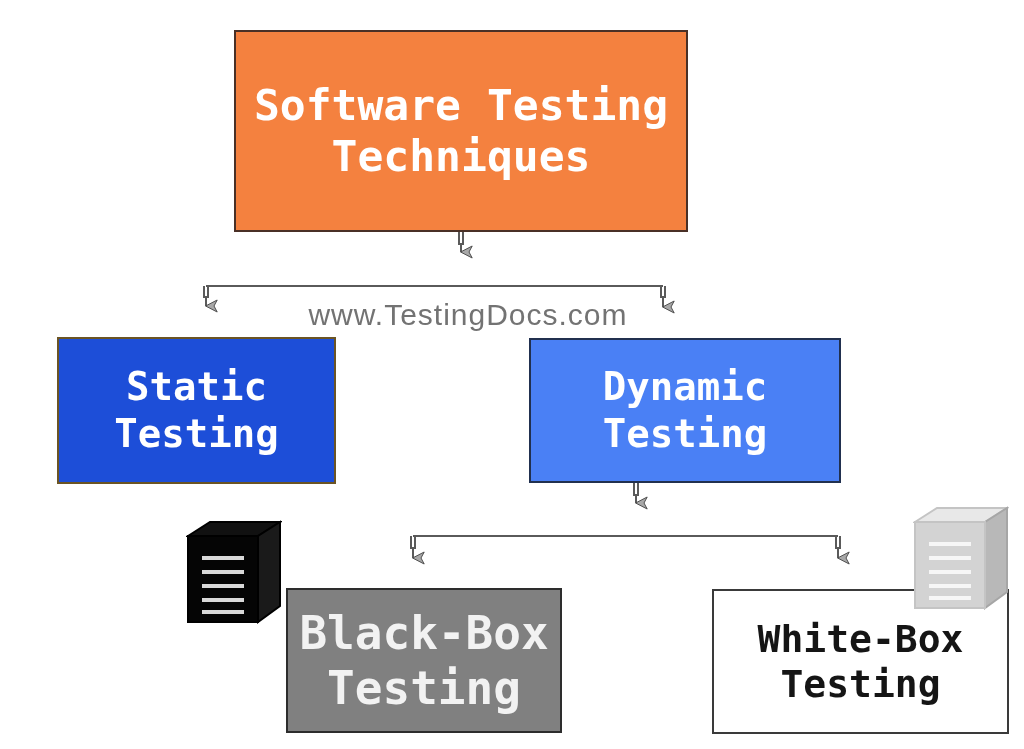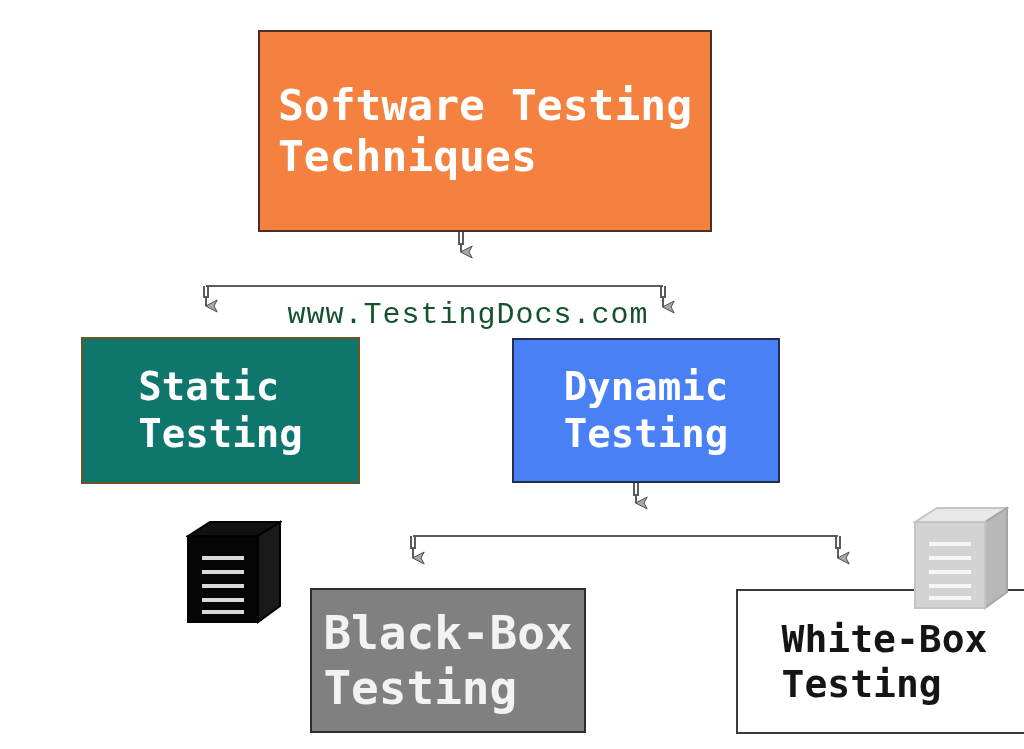--- a/index.html
+++ b/index.html
@@ -27,66 +27,65 @@
     z-index: 1;
   }
   
   #watermark {
     position: absolute;
     left: 0;
     top: 298px;
     width: 936px;
     text-align: center;
     z-index: 2;
-    font-family: Liberation Mono, monospace;
+    font-family: Liberation Sans, sans-serif;
     font-size: 30px;
     letter-spacing: 1px;
-    color: #14532d;
+    color: #737373;
     white-space: nowrap;
     user-select: none;
   }
   
   .node {
     position: absolute;
     box-sizing: border-box;
     display: flex;
     align-items: center;
     justify-content: center;
-    text-align: left;
+    text-align: center;
     z-index: 3;
     font-family: "DejaVu Sans Mono", "Liberation Mono", monospace;
     font-weight: bold;
     line-height: 1.18;
     white-space: pre-line;
-    margin-left: 24px;
   }
   #node-root {
     left: 234px;
     top: 30px;
     width: 454px;
     height: 202px;
     background: #f4813f;
     border: 2px solid #4a3026;
     color: #ffffff;
     font-size: 43px;
   }
   #node-static {
     left: 57px;
     top: 337px;
     width: 279px;
     height: 147px;
-    background: #0f766e;
+    background: #1d4ed8;
     border: 2px solid #6b5424;
     color: #ffffff;
     font-size: 39px;
   }
   #node-dynamic {
-    left: 488px;
+    left: 529px;
     top: 338px;
-    width: 268px;
+    width: 312px;
     height: 145px;
     background: #4a80f5;
     border: 2px solid #21304f;
     color: #ffffff;
     font-size: 39px;
   }
   #node-blackbox {
     left: 286px;
     top: 588px;
     width: 276px;

